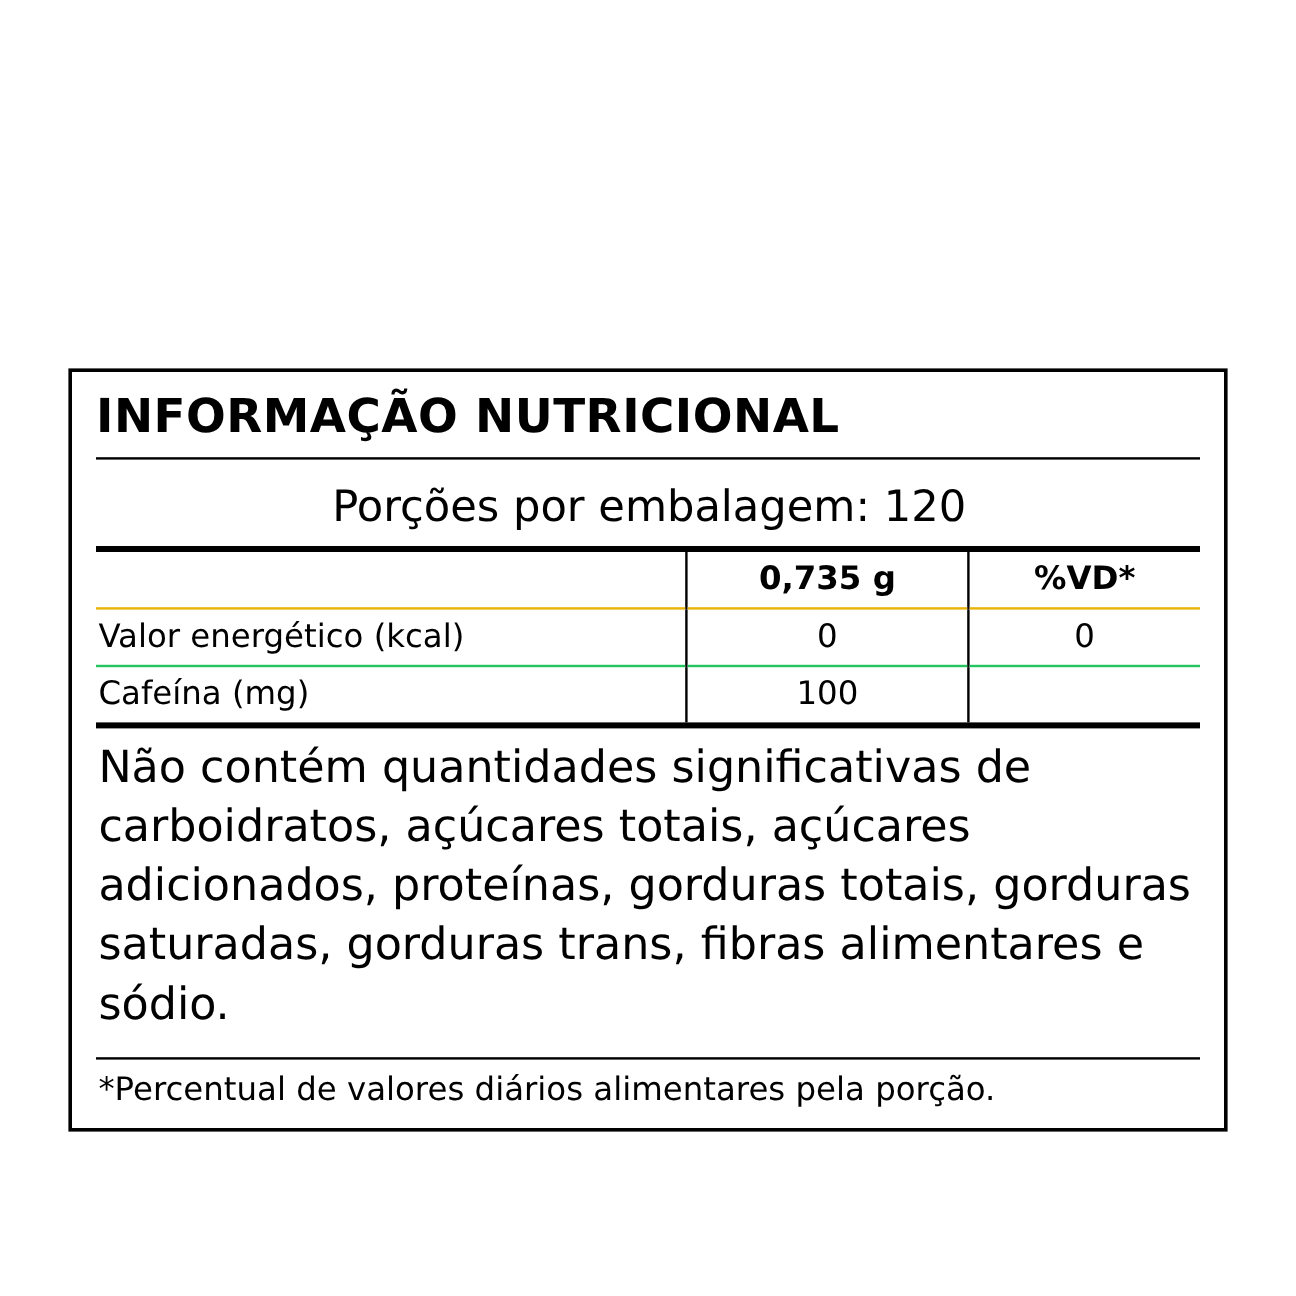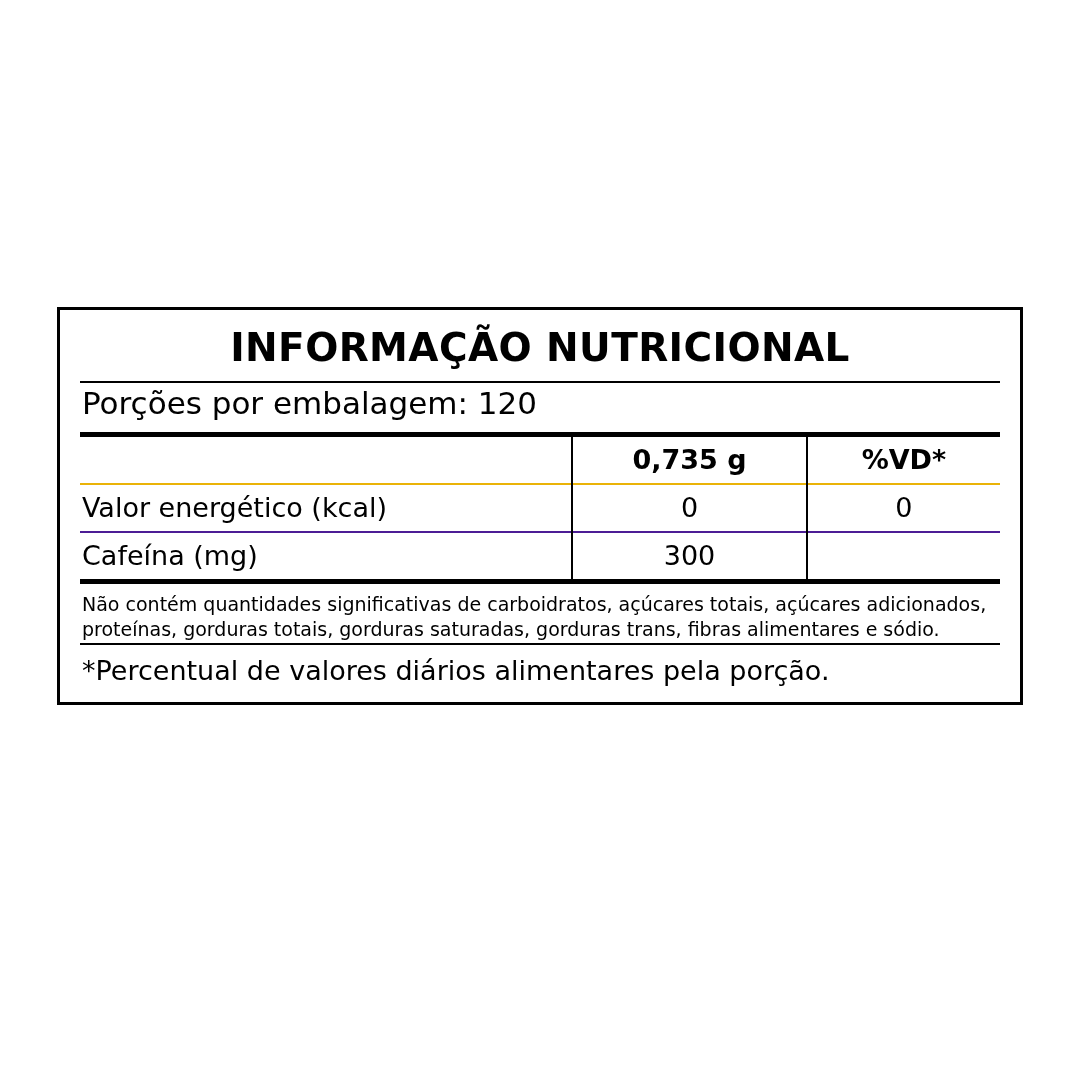--- a/index.html
+++ b/index.html
@@ -25,21 +25,21 @@
     border: 3px solid #000000;
     background: #ffffff;
     padding: 0;
   }
 
   .panel-inner {
     padding: 8px 20px 10px 20px;
   }
 
   .panel-title {
-    text-align: center;
+    text-align: left;
     font-size: 39px;
     font-weight: bold;
     letter-spacing: 0.4px;
     line-height: 1.15;
     padding: 8px 0 10px 0;
     white-space: nowrap;
   }
 
   .rule-thin {
     border-top: 2px solid #000000;
@@ -48,23 +48,24 @@
     line-height: 0;
   }
   .rule-thick {
     border-top: 5px solid #000000;
     height: 0;
     font-size: 0;
     line-height: 0;
   }
 
   .servings {
-    font-size: 31px;
+    font-size: 36px;
     line-height: 1.33;
-    padding: 0 0 8px 2px;
+    padding: 16px 0 8px 2px;
+    text-align: center;
   }
   .servings div {
     white-space: nowrap;
   }
 
   table.nutri {
     width: 100%;
     border-collapse: collapse;
     table-layout: fixed;
     font-size: 27px;
@@ -86,34 +87,34 @@
     text-align: left;
   }
   table.nutri tbody td.name {
     text-align: left;
     padding-left: 2px;
   }
   table.nutri tbody td.val {
     text-align: center;
   }
   table.nutri tbody tr + tr td {
-    border-top: 2px solid #4c1d95;
+    border-top: 2px solid #22c55e;
   }
   table.nutri tbody tr:first-child td {
     border-top: 2px solid #eab308;
   }
   table.nutri .vline-l {
     border-left: 2px solid #000000;
     border-radius: 12px;
   }
 
   .note {
-    font-size: 19px;
+    font-size: 37px;
     line-height: 1.33;
-    padding: 8px 0 0 2px;
+    padding: 8px 0 20px 2px;
   }
   .footnote {
     font-size: 27px;
     line-height: 1.3;
     padding: 8px 0 4px 2px;
   }
 </style>
 </head>
 <body>
 
@@ -144,21 +145,21 @@
         </tr>
       </thead>
       <tbody>
         <tr>
           <td class="name">Valor energético (kcal)</td>
           <td class="val vline-l">0</td>
           <td class="val vline-l">0</td>
         </tr>
         <tr>
           <td class="name">Cafeína (mg)</td>
-          <td class="val vline-l">300</td>
+          <td class="val vline-l">100</td>
           <td class="val vline-l"></td>
         </tr>
       </tbody>
     </table>
 
     <div class="rule-thick"></div>
 
     <div class="note">Não contém quantidades significativas de carboidratos, açúcares totais, açúcares adicionados, proteínas, gorduras totais, gorduras saturadas, gorduras trans, fibras alimentares e sódio.</div>
 
     <div class="rule-thin"></div>

